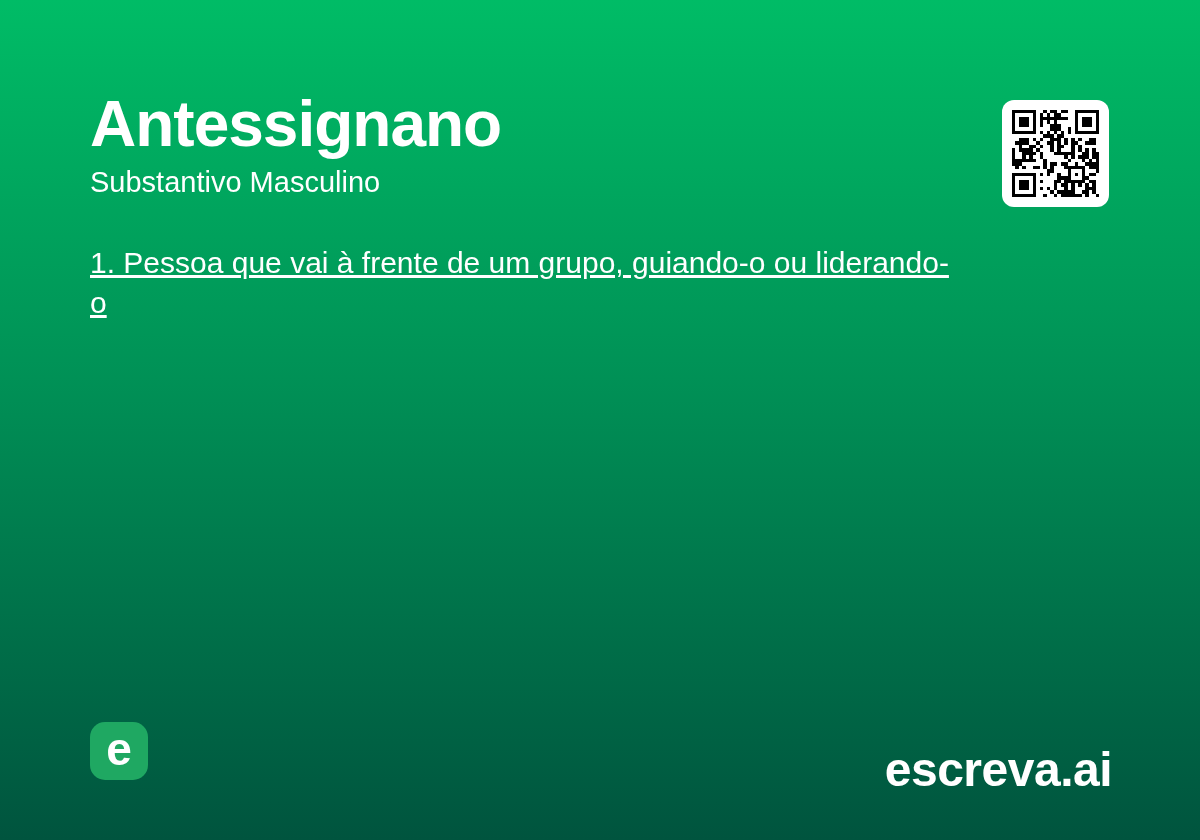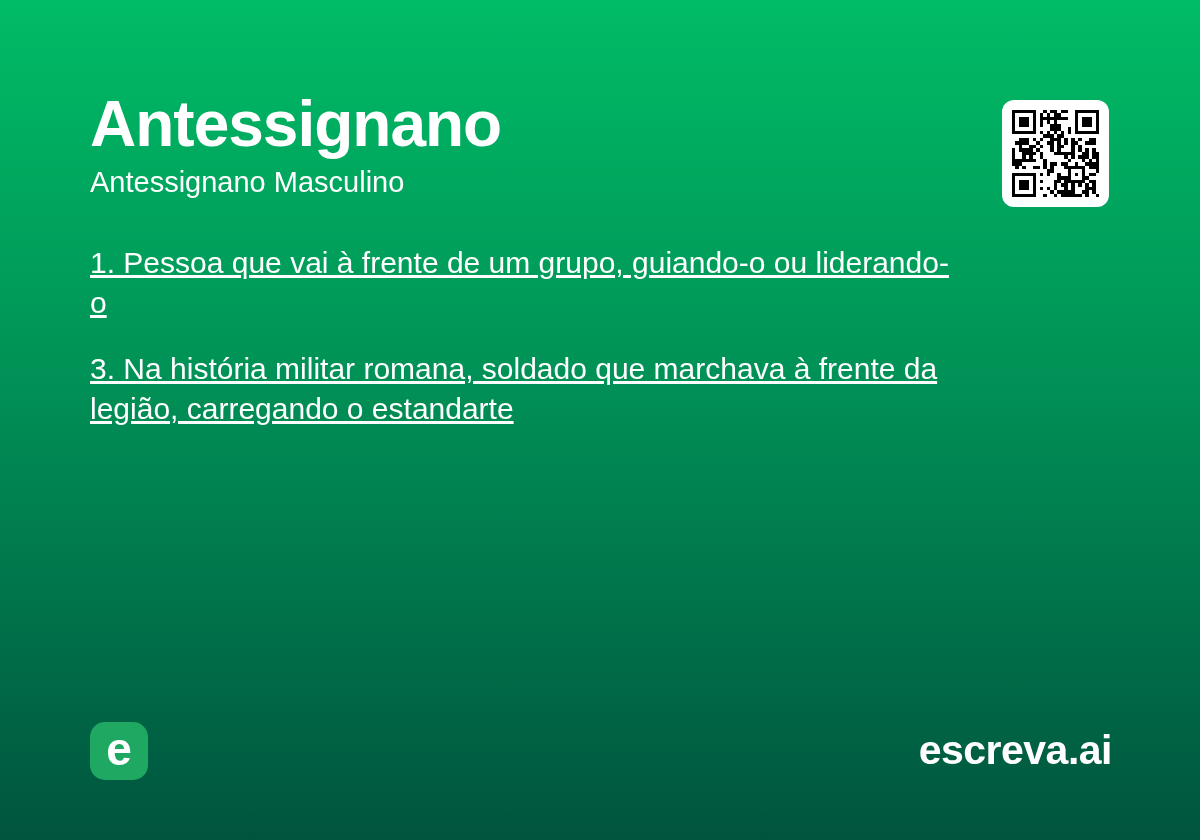--- a/index.html
+++ b/index.html
@@ -94,36 +94,36 @@
   .logo span {
     font-size: 46px;
     font-weight: 800;
     line-height: 1;
     color: #ffffff;
     transform: translateY(-2px);
   }
   .brand {
     position: absolute;
     right: 88px;
-    top: 726px;
-    font-size: 41px;
+    top: 746px;
+    font-size: 48px;
     line-height: 48px;
     font-weight: 800;
     letter-spacing: -0.5px;
     color: #ffffff;
   }
 </style>
 </head>
 <body>
 
 <div class="card" style="--bg-top: #00bc66; --bg-mid: #009156; --bg-bottom: #00543e; --logo-bg: #1fa862; --qr-bg: #ffffff;">
 
   <h1 class="title">Antessignano</h1>
 
-  <div class="subtitle">Antessignano Masculino</div>
+  <div class="subtitle">Substantivo Masculino</div>
 
   <div class="qr">
     <svg id="qr-svg" viewBox="0 0 25 25" xmlns="http://www.w3.org/2000/svg">
         <rect x="0" y="0" width="1" height="1" fill="#000000"></rect>
         <rect x="1" y="0" width="1" height="1" fill="#000000"></rect>
         <rect x="2" y="0" width="1" height="1" fill="#000000"></rect>
         <rect x="3" y="0" width="1" height="1" fill="#000000"></rect>
         <rect x="4" y="0" width="1" height="1" fill="#000000"></rect>
         <rect x="5" y="0" width="1" height="1" fill="#000000"></rect>
         <rect x="6" y="0" width="1" height="1" fill="#000000"></rect>
@@ -436,22 +436,20 @@
         <rect x="19" y="24" width="1" height="1" fill="#000000"></rect>
         <rect x="21" y="24" width="1" height="1" fill="#000000"></rect>
         <rect x="24" y="24" width="1" height="1" fill="#000000"></rect>
       </svg>
   </div>
 
   <main class="definitions">
 
   <p class="definition">1. Pessoa que vai à frente de um grupo, guiando-o ou liderando-
 o</p>
-      <p class="definition">3. Na história militar romana, soldado que marchava à frente da
-legião, carregando o estandarte</p>
     </main>
 
   <div class="logo">
     <span>e</span>
   </div>
 
   <div class="brand">escreva.ai</div>
 
 </div>
 

